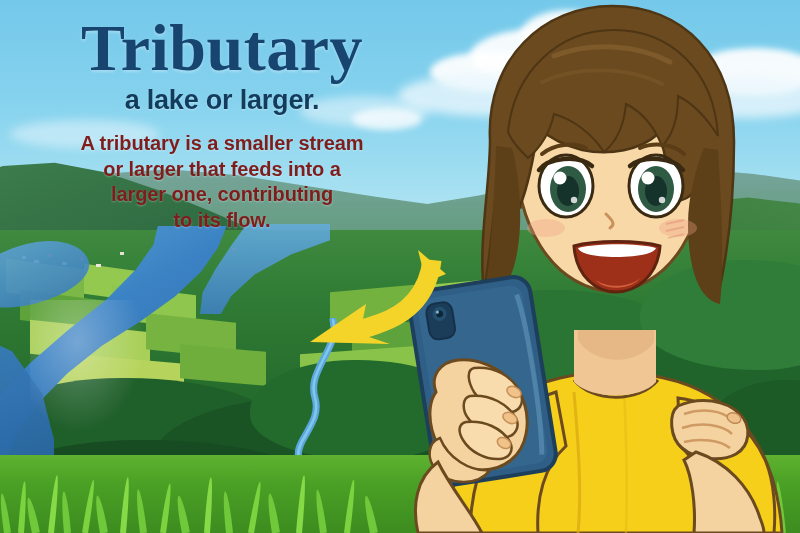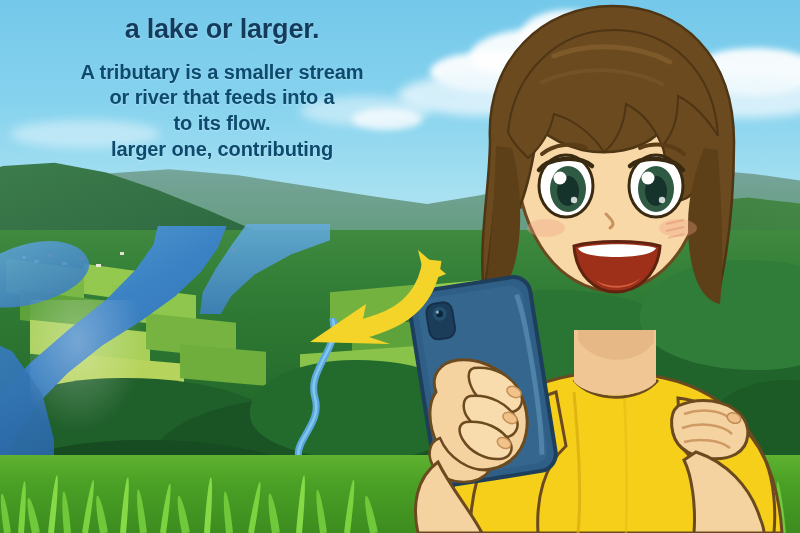--- a/index.html
+++ b/index.html
@@ -89,21 +89,21 @@
     letter-spacing:.5px;
     text-shadow:0 2px 3px rgba(255,255,255,.30);
     margin:0 0 4px 0;
   }
   #subtitle{
     font-size:27px;line-height:1.18;font-weight:600;color:#133b5c;
     margin:0 0 14px 0;letter-spacing:-.2px;
     text-shadow:0 1px 2px rgba(255,255,255,.35);
   }
   #body{
-    font-size:20px;line-height:1.28;font-weight:600;color:#0c4a6e;
+    font-size:20px;line-height:1.28;font-weight:600;color:#7f1d1d;
     margin:0;letter-spacing:-.1px;
     text-shadow:0 1px 2px rgba(255,255,255,.30);
   }
   .ln{display:block;}
 </style>
 </head>
 <body>
 
 <div id="card">
 
@@ -337,26 +337,27 @@
     <svg width="150" height="120" viewBox="0 0 150 120">
       <path d="M132 12 C128 46, 108 66, 78 76 C62 82, 50 84, 42 85" stroke="#f5d42a" stroke-width="19" fill="none" stroke-linecap="butt"></path>
 
       <path d="M10 94 L66 56 L60 86 L90 96 Z" fill="#f5d42a"></path>
 
       <path d="M118 2 L146 26 L126 34 Z" fill="#f5d42a"></path>
     </svg>
   </div>
 
   <div id="textblock" class="layer">
+    <h1 id="title">Tributary</h1>
 
     <p id="subtitle">
       <span class="ln">a lake or larger.</span>
     </p>
 
     <p id="body">
       <span class="ln">A tributary is a smaller stream</span>
-      <span class="ln">or river that feeds into a</span>
+      <span class="ln">or larger that feeds into a</span>
+      <span class="ln">larger one, contributing</span>
       <span class="ln">to its flow.</span>
-      <span class="ln">larger one, contributing</span>
     </p>
   </div>
 
 </div>
 
 </body></html>

